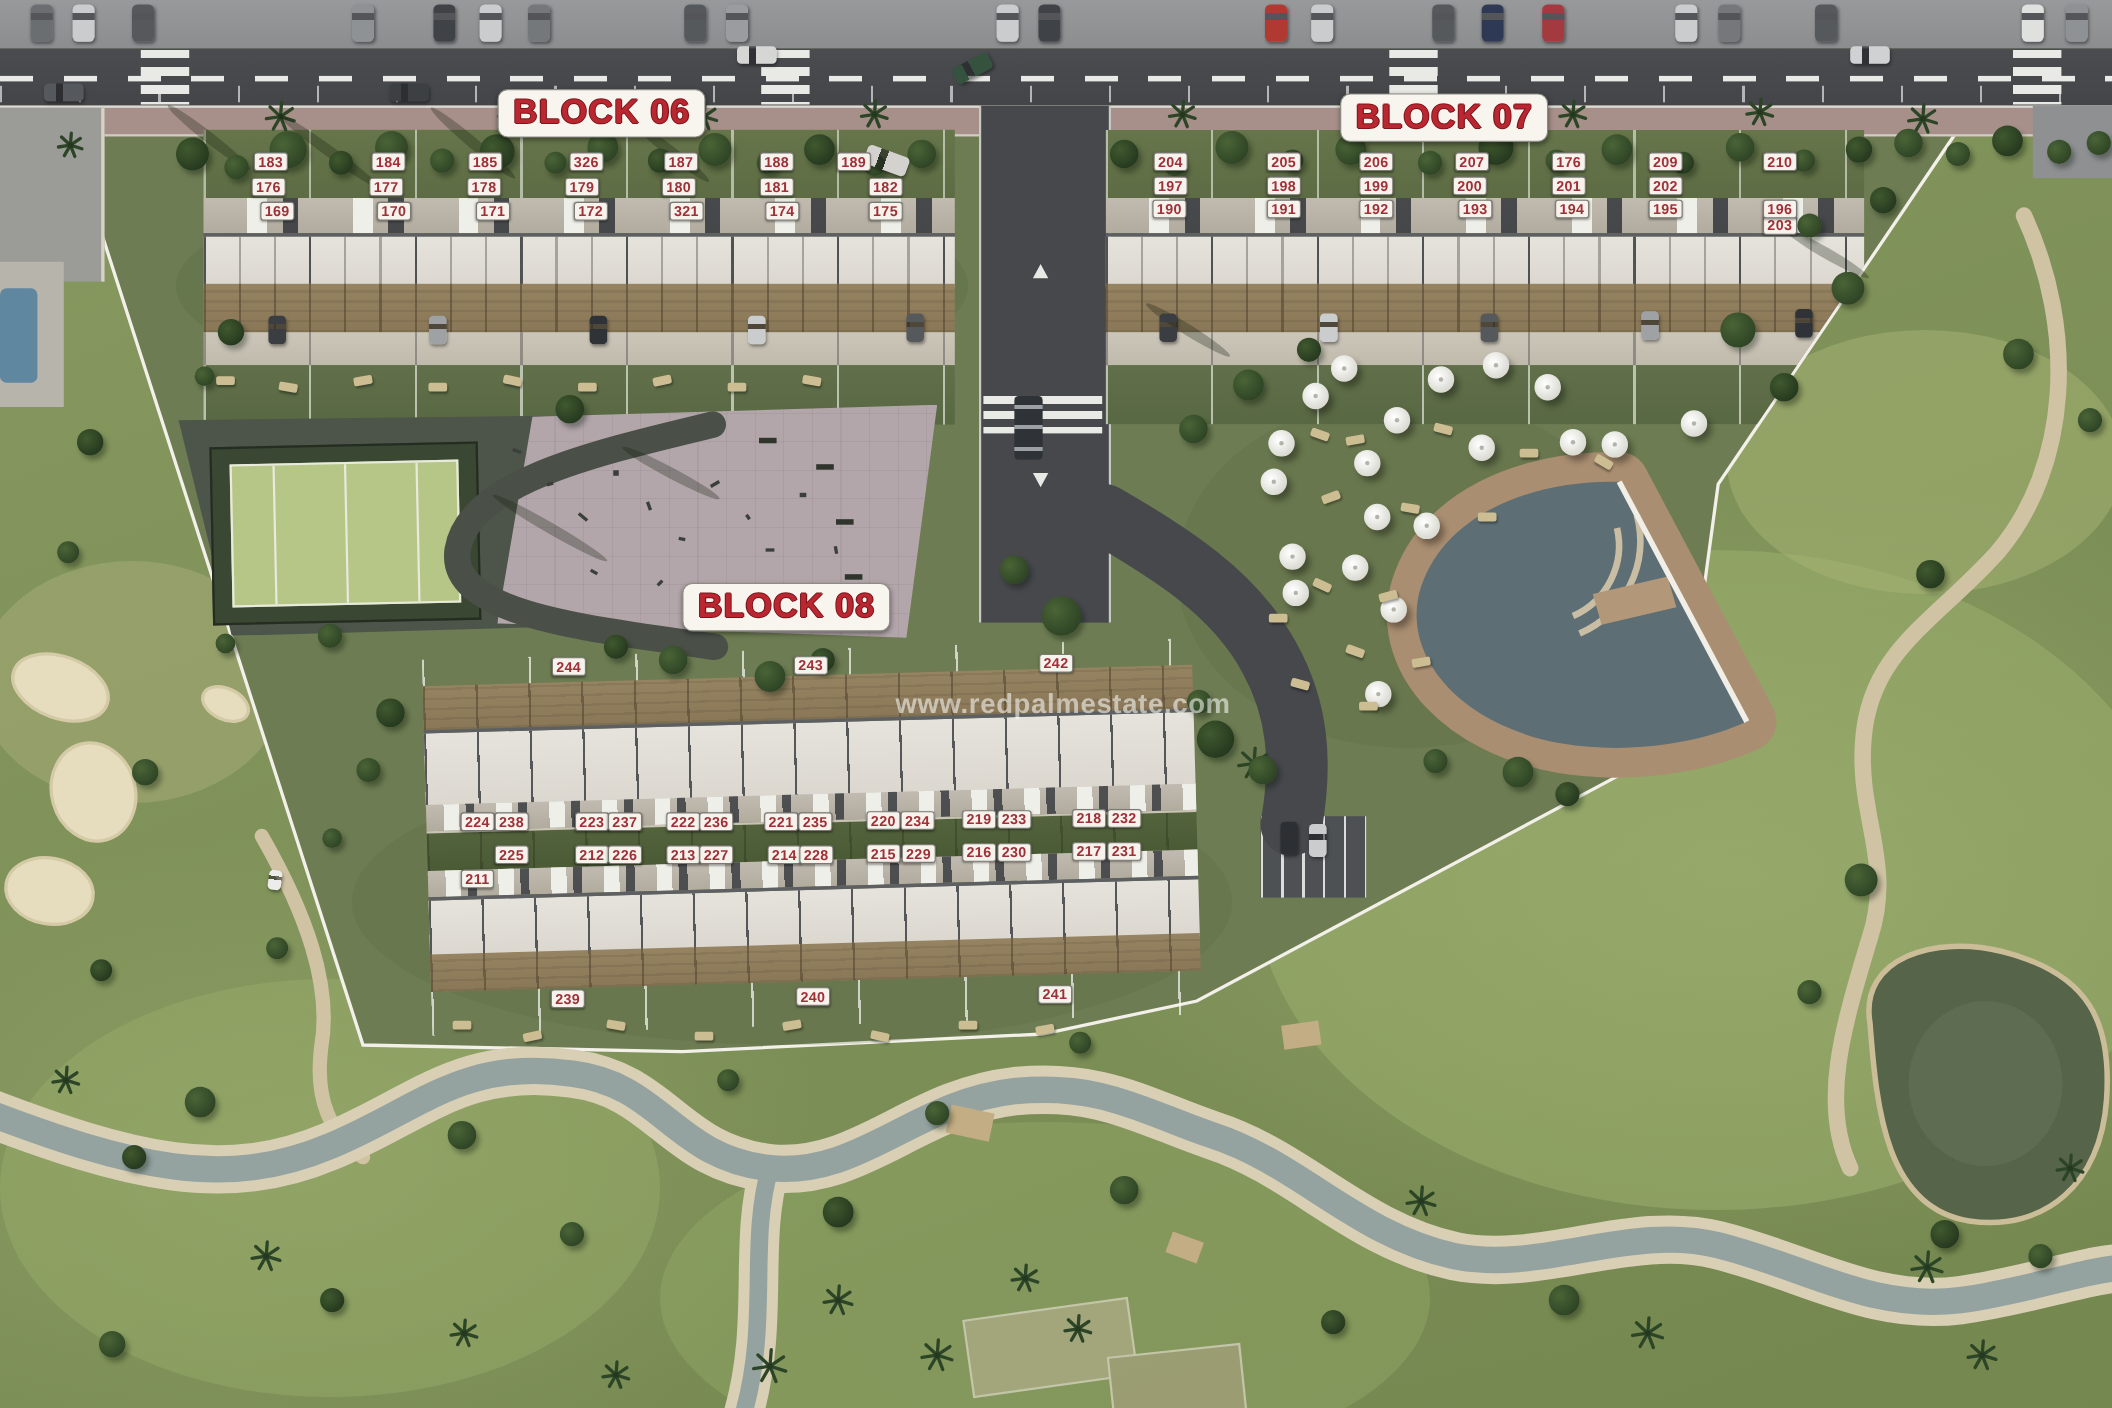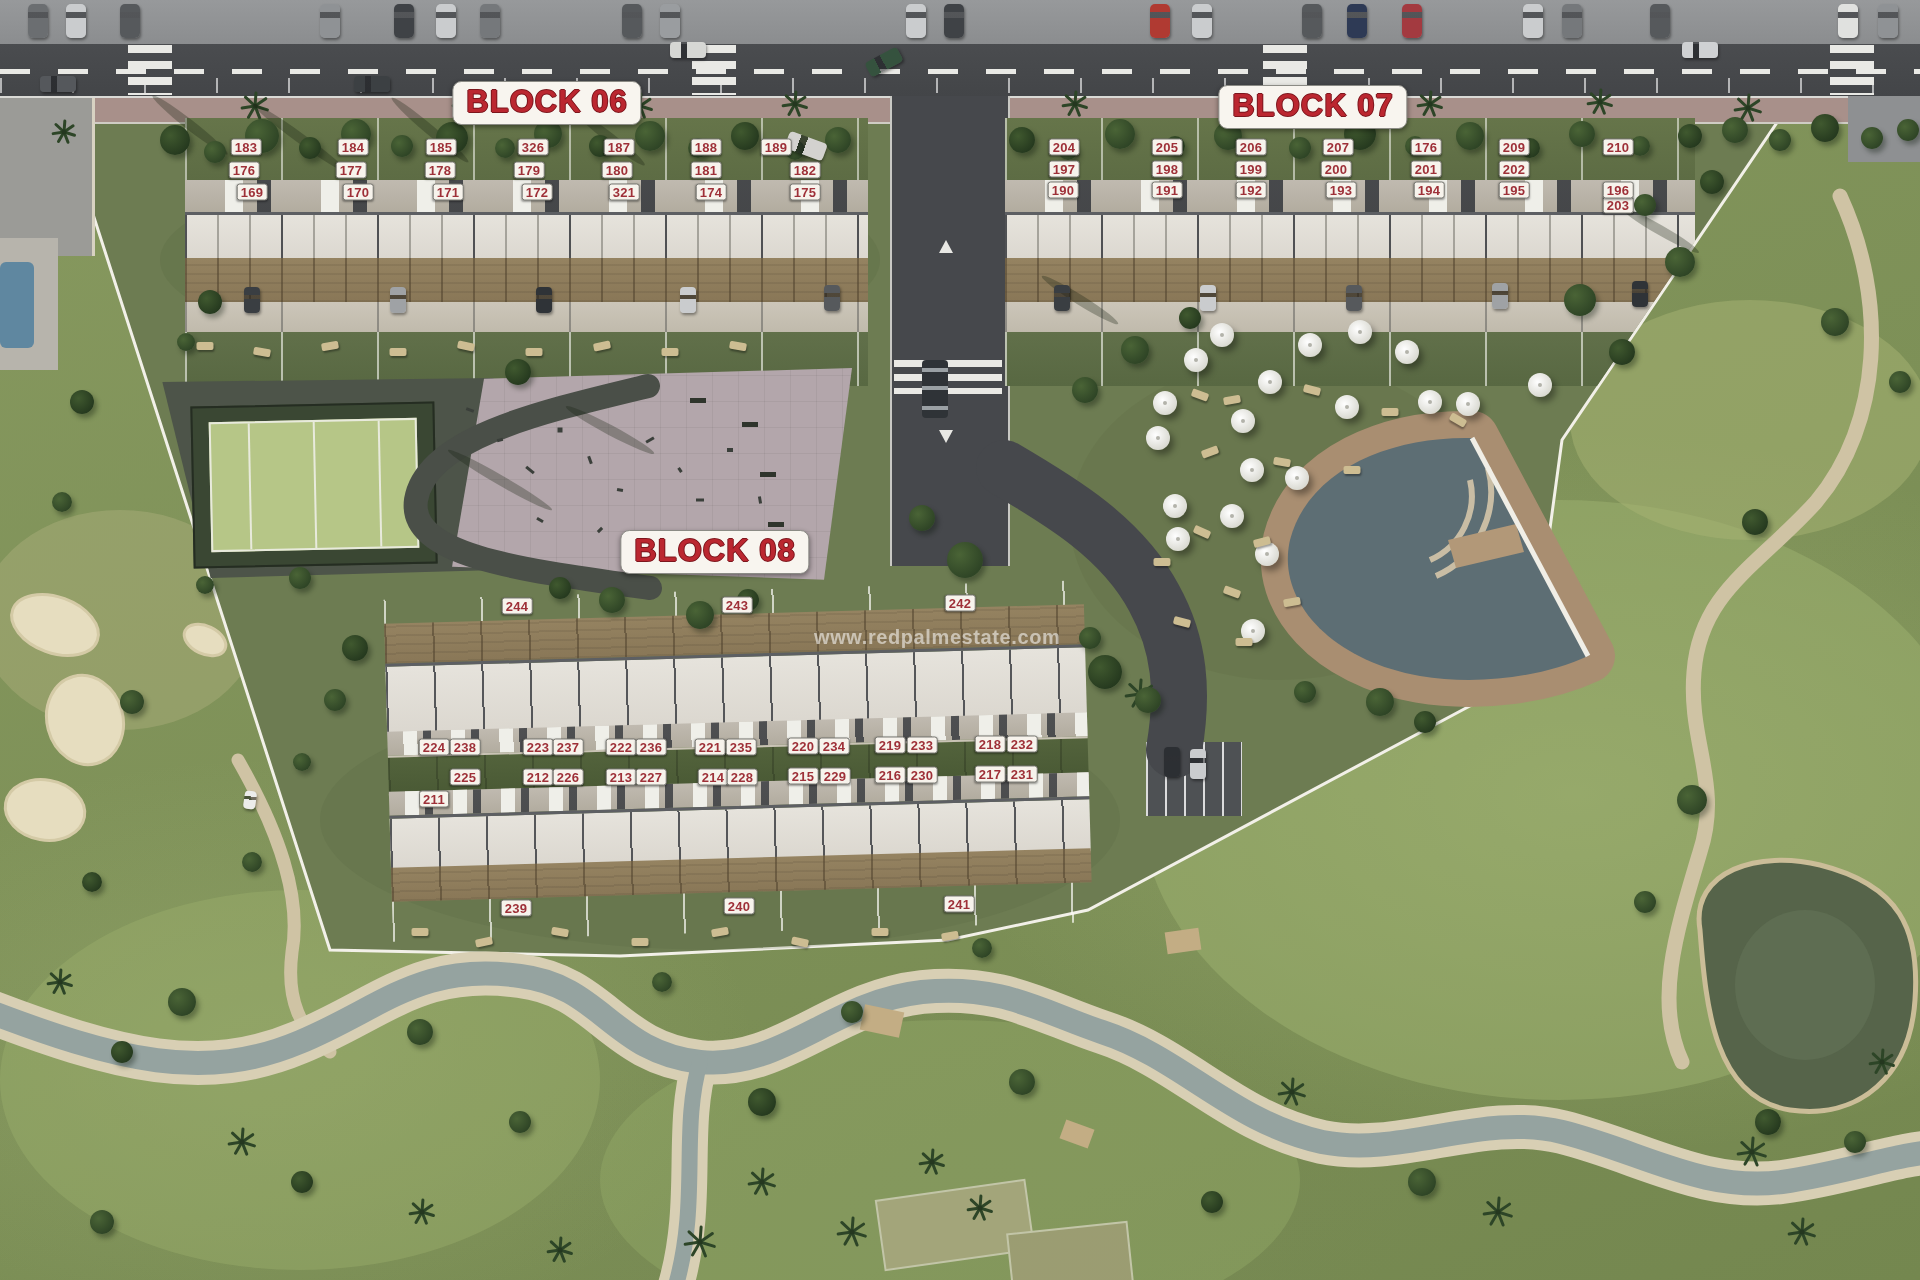--- a/index.html
+++ b/index.html
@@ -120,21 +120,21 @@
   
   .unit-label{transform:translate(-50%,-50%);background:#f7f3ec;border:1px solid #7a7a74;
     border-radius:3px;color:#9e3038;font-weight:700;font-size:13px;line-height:15px;
     padding:0 3px;letter-spacing:.3px;white-space:nowrap;box-shadow:0 1px 2px rgba(0,0,0,.35);}
   .block-label{transform:translate(-50%,-50%);background:#f8f5ef;border:1px solid #8b8b85;
     border-radius:9px;color:#bb2730;font-weight:800;font-size:31px;line-height:36px;
     padding:2px 13px 4px;letter-spacing:1px;white-space:nowrap;
     text-shadow:1px 0 #7c161d,-1px 0 #7c161d,0 1px #7c161d,0 -1px #7c161d;
     box-shadow:0 2px 5px rgba(0,0,0,.4);}
   #watermark{left:814px;top:626px;color:rgba(255,255,255,.55);font-weight:700;
-    font-size:20px;letter-spacing:.6px;}
+    font-size:25px;letter-spacing:.6px;}
 </style>
 </head>
 <body>
 
 <div class="stage">
 
   <div class="abs" id="golf-base"></div>
 
   <svg class="layer" id="terrain" width="1920" height="1280" viewBox="0 0 1920 1280">
     <ellipse cx="1560" cy="800" rx="420" ry="300" fill="#9db26f" opacity="0.5"></ellipse>

